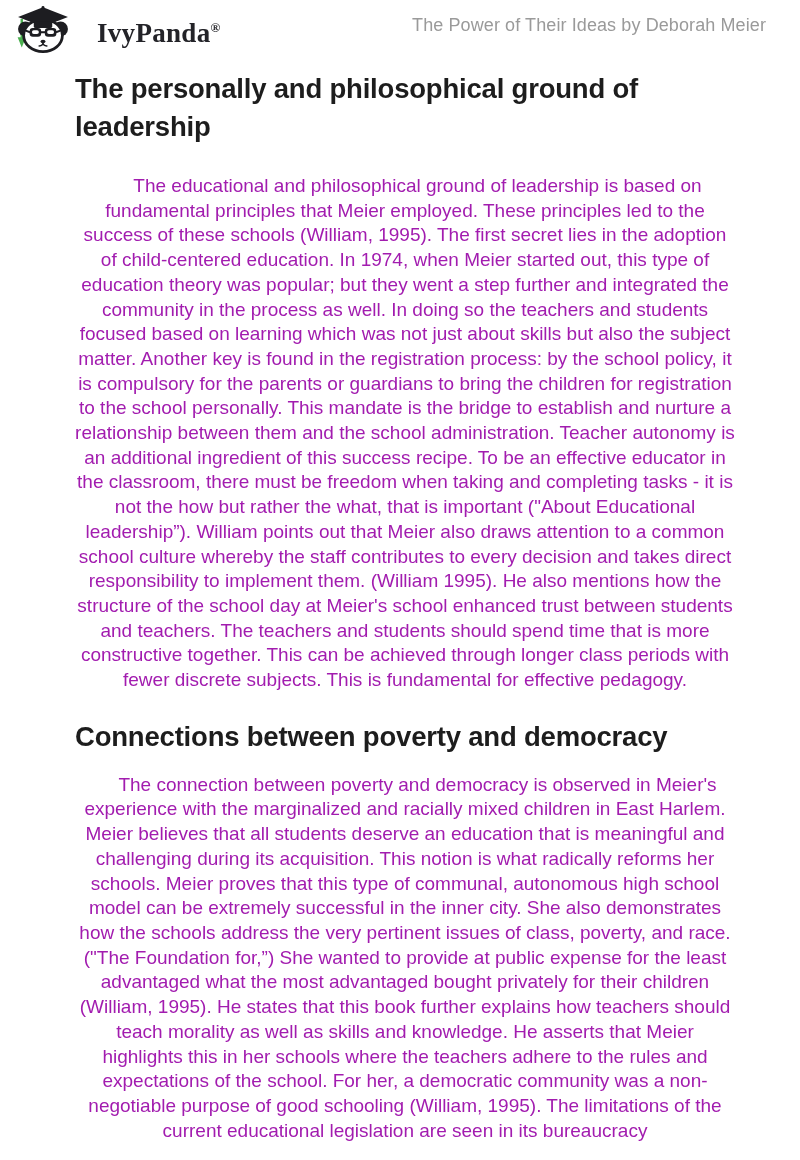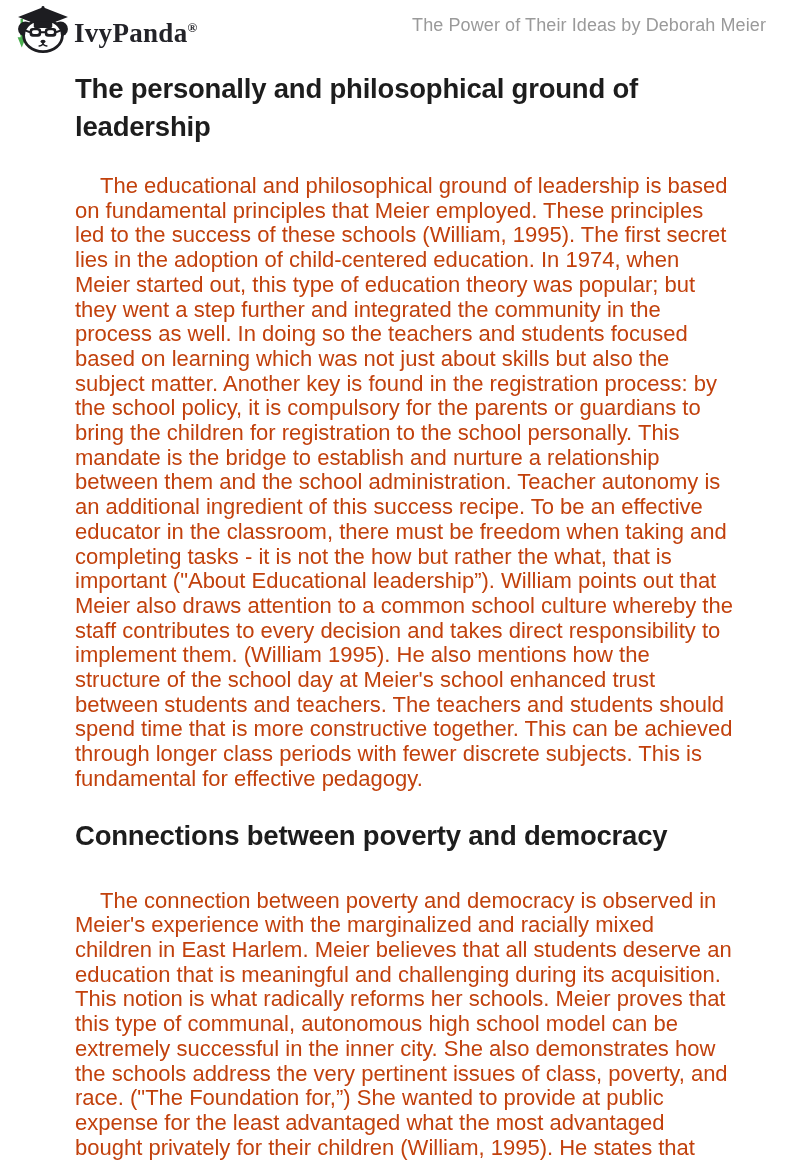--- a/index.html
+++ b/index.html
@@ -13,21 +13,21 @@
   }
 
   
   .header { position: absolute; top: 0; left: 0; right: 0; height: 62px; }
   .logo {
     position: absolute;
     left: 13px;
     top: 5px;
     display: flex;
     align-items: center;
-    gap: 1px;
+    gap: 24px;
     cursor: pointer;
   }
   .logo-icon { display: block; }
   .wordmark {
     font-family: "Liberation Serif", "DejaVu Serif", serif;
     font-weight: 700;
     font-size: 27px;
     color: #232328;
     letter-spacing: 0.3px;
     line-height: 1;
@@ -59,27 +59,27 @@
     margin: 0 0 28px 0;
     font-size: 27.5px;
     line-height: 38px;
     font-weight: 700;
     color: #1d1d1d;
     letter-spacing: -0.2px;
   }
   .section-heading + .body-paragraph { margin-top: 0; }
   .body-paragraph {
     margin: 0;
-    font-size: 22px;
+    font-size: 19px;
     line-height: 24.7px;
-    color: #c2410c;
+    color: #a21caf;
     text-indent: 25px;
-    text-align: left;
+    text-align: center;
   }
-  .section + .section .section-heading { margin-top: 25px; margin-bottom: 34px; }
+  .section + .section .section-heading { margin-top: 25px; margin-bottom: 17px; }
 
   
   .footer-url {
     position: absolute;
     right: 34px;
     top: 1127px;
     font-size: 13.5px;
     color: #b4b4b4;
     letter-spacing: 0.1px;
   }

